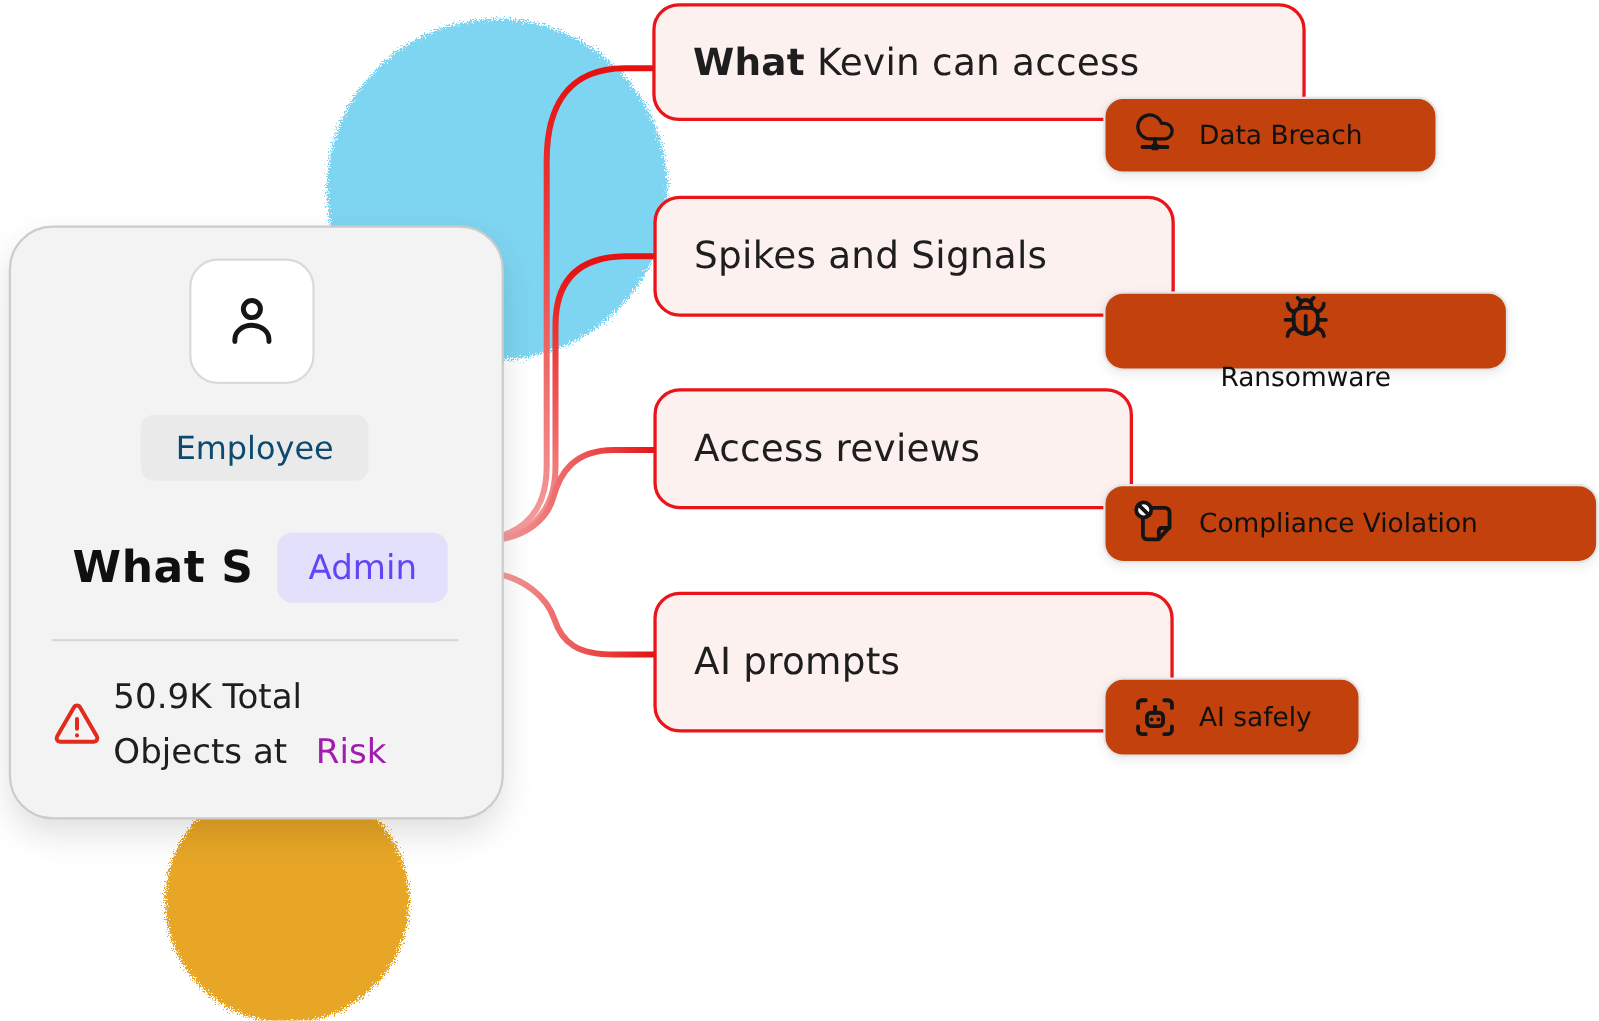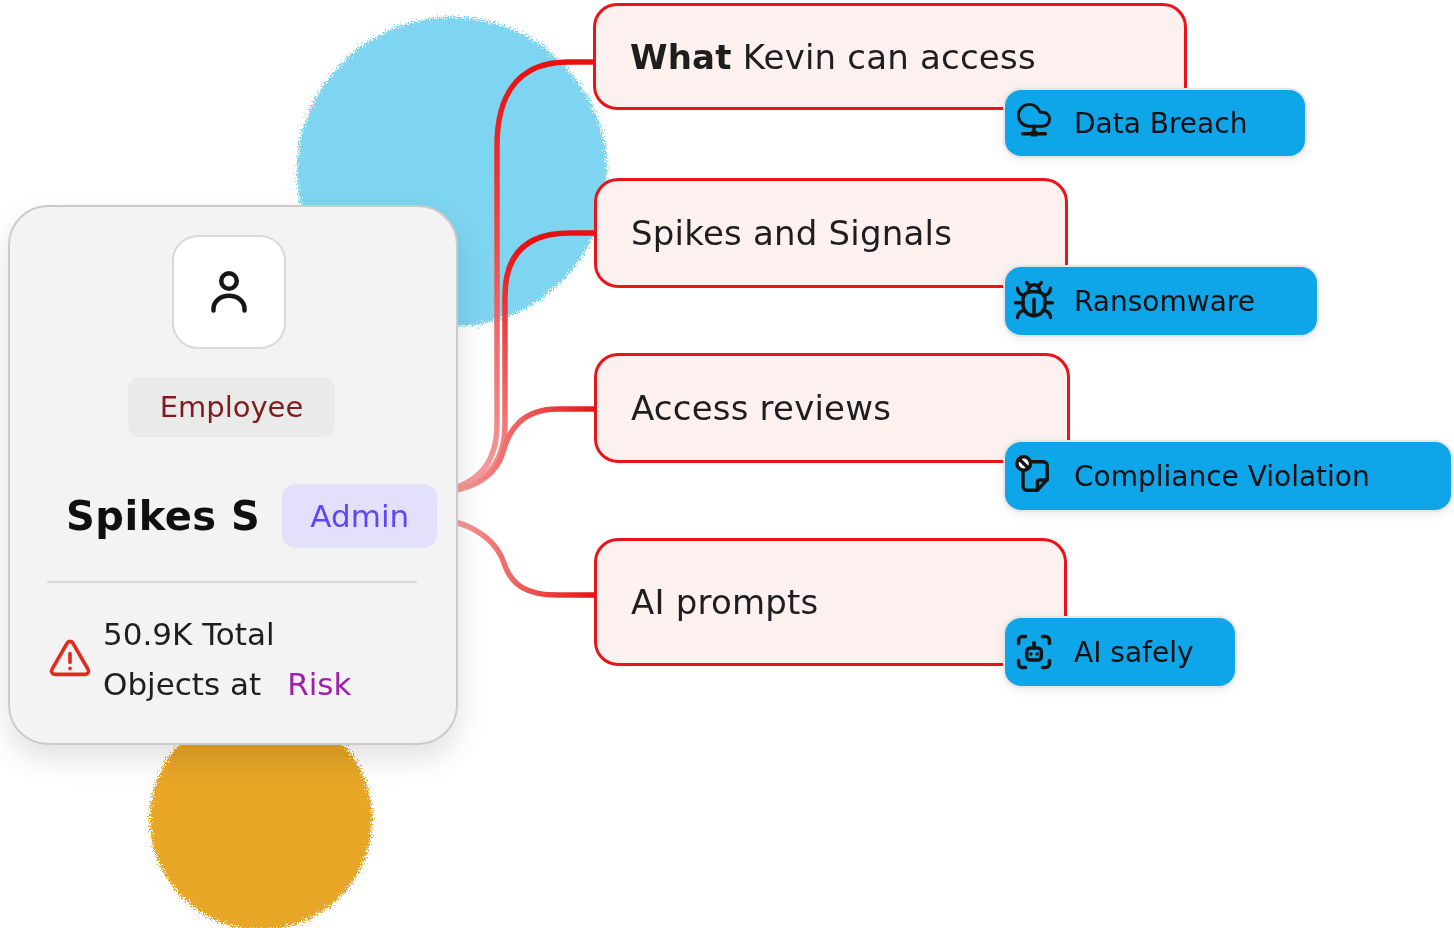--- a/index.html
+++ b/index.html
@@ -17,21 +17,21 @@
     box-shadow:0 14px 30px rgba(0,0,0,.12);
   }
   .avatar{
     position:absolute;left:162px;top:28px;width:114px;height:114px;
     background:#ffffff;border:2px solid #d9d9d9;border-radius:26px;
     display:flex;align-items:center;justify-content:center;
   }
   .role-tag{
     position:absolute;left:118px;top:170px;width:207px;height:60px;
     background:#ebeaea;border-radius:12px;display:flex;align-items:center;justify-content:center;
-    font-size:29px;color:#7f1d1d;
+    font-size:29px;color:#0c4a6e;
   }
   .name-row{
     position:absolute;left:56px;top:276px;height:66px;
     display:flex;align-items:center;gap:22px;
   }
   .person-name{font-size:40px;font-weight:700;color:#101010;letter-spacing:.5px;white-space:nowrap;}
   .admin-badge{
     height:64px;padding:16px 28px;border-radius:14px;background:#e3e0fc;
     display:flex;align-items:center;justify-content:center;
     font-size:31px;color:#6246f5;
@@ -47,32 +47,32 @@
   
   .branch{
     position:absolute;z-index:2;background:#fdf1ef;border:3px solid #e9151b;border-radius:24px;
     display:flex;align-items:center;padding-left:34px;
     font-size:34px;color:#1e1e1e;letter-spacing:.2px;white-space:nowrap;
   }
   .branch .em{font-weight:700;margin-right:11px;}
   .branch .em:empty{display:none;margin:0;}
   .b0{left:593px;top:3px;width:594px;height:107px;}
   .b1{left:594px;top:178px;width:474px;height:110px;}
-  .b2{left:594px;top:353px;width:476px;height:110px;}
+  .b2{left:594px;top:353px;width:436px;height:110px;}
   .b3{left:594px;top:538px;width:473px;height:128px;}
 
   
   .tag{
-    position:absolute;z-index:3;background:#0ea5e9;border:2px solid #e5e5e5;border-radius:18px;
-    display:flex;align-items:center;gap:18px;padding:0 7px;
+    position:absolute;z-index:3;background:#c2410c;border:2px solid #e5e5e5;border-radius:18px;
+    display:flex;align-items:center;gap:18px;padding:0 23px;
     box-shadow:0 3px 10px rgba(0,0,0,.07);
-    font-size:28px;color:#101010;white-space:nowrap;
+    font-size:24px;color:#101010;white-space:nowrap;
   }
   .t0{left:1003px;top:88px;width:304px;height:70px;}
-  .t1{left:1003px;top:265px;width:316px;height:72px;}
+  .t1{left:1003px;top:265px;width:368px;height:72px;flex-direction:column;}
   .t2{left:1003px;top:440px;width:450px;height:72px;}
   .t3{left:1003px;top:616px;width:234px;height:72px;}
   .tag svg{flex:0 0 auto;}
 </style>
 </head>
 <body>
 
 <div class="stage">
 
   <svg class="bg" width="1454" height="928" viewBox="0 0 1454 928">
@@ -114,21 +114,21 @@
     <div class="avatar">
       <svg width="60" height="60" viewBox="0 0 24 24" fill="none" stroke="#161616" stroke-width="1.8" stroke-linecap="round" stroke-linejoin="round">
         <circle cx="12" cy="7.6" r="3.1"></circle>
         <path d="M5.8 19.4v-.7c0-3 2.8-5.2 6.2-5.2s6.2 2.2 6.2 5.2v.7"></path>
       </svg>
     </div>
 
     <div class="role-tag">Employee</div>
 
     <div class="name-row">
-      <span class="person-name">Spikes S</span>
+      <span class="person-name">What S</span>
       <span class="admin-badge">Admin</span>
     </div>
 
     <div class="divider"></div>
 
     <div class="risk-row">
       <svg width="50" height="46" viewBox="0 0 24 24" fill="none" stroke="#e02b1d" stroke-width="1.9" stroke-linecap="round" stroke-linejoin="round">
         <path d="M10.5 3.7 2.6 17.4a1.7 1.7 0 0 0 1.5 2.6h15.8a1.7 1.7 0 0 0 1.5-2.6L13.5 3.7a1.7 1.7 0 0 0-3 0Z"></path>
         <line x1="12" y1="9.2" x2="12" y2="13.8"></line>
         <line x1="12" y1="16.9" x2="12" y2="17"></line>

